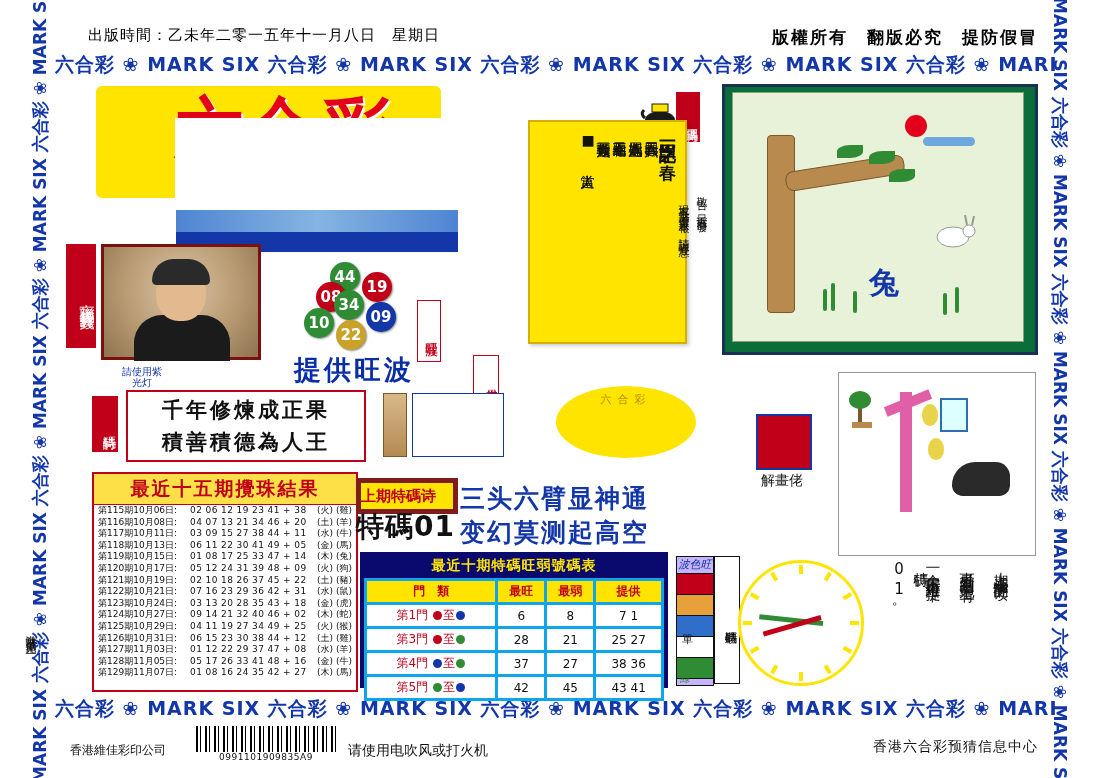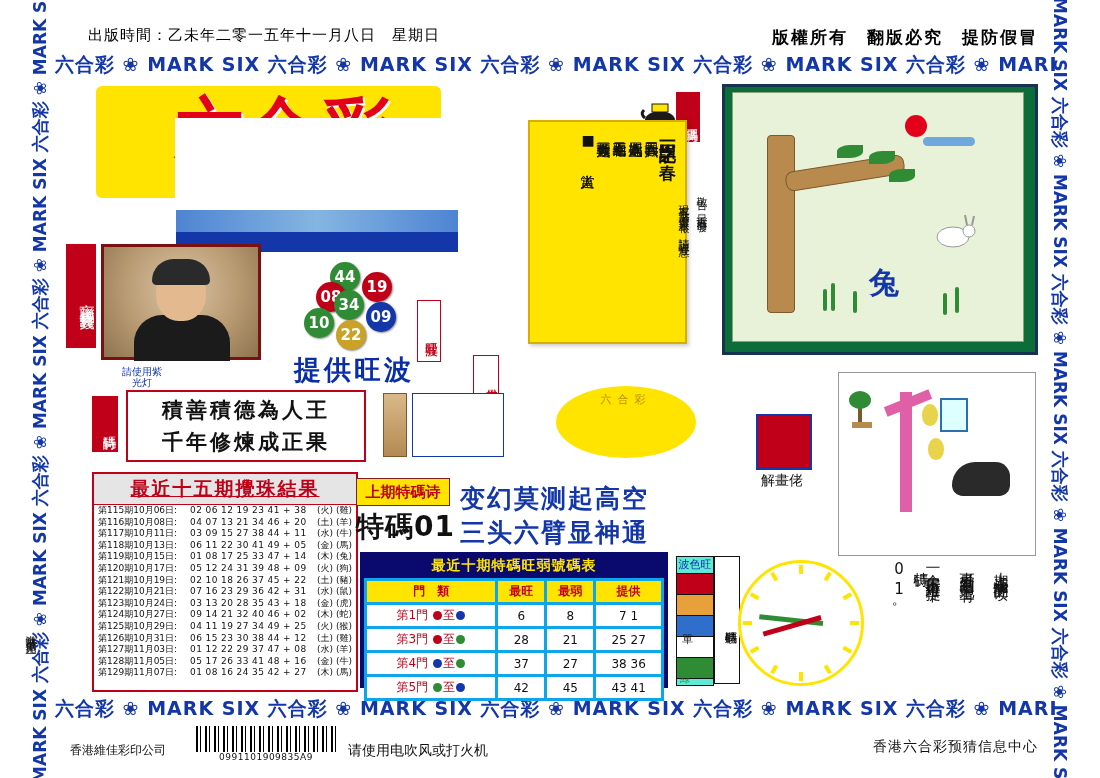--- a/index.html
+++ b/index.html
@@ -56,22 +56,22 @@
      writing-mode:vertical-rl;text-align:center;font-size:13px;padding-top:3px;box-sizing:border-box;}
   .poem-box{position:absolute;left:126px;top:390px;width:236px;height:68px;border:2px solid #c00018;background:#fff;}
   .poem-line{font-size:21px;color:#111;text-align:center;letter-spacing:3px;margin-top:4px;font-weight:bold;}
   .lamp-note{position:absolute;left:122px;top:366px;font-size:10px;color:#1336a8;line-height:11px;text-align:center;width:40px;}
 
   .bamboo{position:absolute;left:383px;top:393px;width:22px;height:62px;background:linear-gradient(180deg,#d9b98a,#b48a52);border:1px solid #7a5a2a;}
   .white-rect{position:absolute;left:412px;top:393px;width:90px;height:62px;background:#fff;border:1px solid #1336a8;}
 
   
   .results{position:absolute;left:92px;top:472px;width:262px;height:216px;border:2px solid #c00018;background:#fff;}
-  .results-title{background:#e5e5e5;color:#c00018;font-size:19px;font-weight:bold;text-align:center;letter-spacing:2px;
-     border-bottom:1px solid #c00018;padding:2px 0;text-decoration:underline;}
+  .results-title{background:#fde047;color:#c00018;font-size:19px;font-weight:bold;text-align:center;letter-spacing:2px;
+     border-bottom:1px solid #c00018;padding:2px 0;}
   .res-row{font-size:9px;color:#111;padding:0 4px;line-height:11.6px;white-space:nowrap;display:flex;}
   .res-date{width:92px;flex:0 0 92px;}
   .res-nums{flex:1;letter-spacing:.4px;}
   .res-tail{width:40px;text-align:right;}
 
   
   .scroll{position:absolute;left:528px;top:120px;width:155px;height:220px;background:#ffe400;border:2px solid #d4ae00;
      box-shadow:2px 2px 4px rgba(0,0,0,.2);}
   .scroll-txt{position:absolute;left:534px;top:128px;width:146px;height:206px;color:#111;font-size:14px;line-height:16px;
      writing-mode:vertical-rl;text-orientation:upright;padding:4px;box-sizing:border-box;}
@@ -104,36 +104,36 @@
 
   
   .jie-box{position:absolute;left:756px;top:414px;width:52px;height:52px;background:#c00018;border:2px solid #1336a8;}
   .jie-label{position:absolute;left:752px;top:472px;width:60px;text-align:center;font-size:14px;color:#111;}
 
   
   .oval{position:absolute;left:556px;top:386px;width:140px;height:72px;border-radius:50%;background:#ffe400;}
   .oval-txt{position:absolute;left:556px;top:392px;width:140px;text-align:center;font-size:11px;color:#b88f00;letter-spacing:6px;}
 
   
-  .sq-label{position:absolute;left:356px;top:478px;width:92px;height:26px;background:#ffe400;border:1px solid #7f1d1d;
-     text-align:center;font-size:15px;font-weight:bold;color:#c00018;line-height:26px;}
+  .sq-label{position:absolute;left:356px;top:478px;width:92px;height:26px;background:#ffe400;border:5px solid #7f1d1d;
+     font-size:15px;font-weight:bold;color:#c00018;line-height:26px;}
   .tema01{position:absolute;left:356px;top:508px;font-size:28px;font-weight:bold;color:#111;letter-spacing:1px;}
   .verse{position:absolute;left:460px;top:482px;font-size:25px;font-weight:bold;color:#1336a8;line-height:34px;letter-spacing:2px;}
 
   
   .tbl-wrap{position:absolute;left:360px;top:552px;width:308px;height:136px;background:#0a0a6e;padding:4px;box-sizing:border-box;}
   .tbl-title{color:#ffe400;font-size:14px;font-weight:bold;text-align:center;letter-spacing:1px;padding:1px 0 3px;}
   table.dt{width:100%;border-collapse:collapse;background:#fff;font-size:12px;}
   table.dt th,table.dt td{border:3px solid #0ea5e9;text-align:center;padding:2px 0;color:#111;}
   table.dt th{background:#ffe400;color:#c00018;font-weight:bold;font-size:12px;}
   table.dt td.m{color:#c00018;font-weight:normal;}
   .dot{display:inline-block;width:9px;height:9px;border-radius:50%;vertical-align:middle;margin:0 1px;}
 
   
-  .legend{position:absolute;left:676px;top:556px;width:36px;height:128px;border:1px solid #111;background:#5eead4;}
+  .legend{position:absolute;left:676px;top:556px;width:36px;height:128px;border:1px solid #111;background:#c4b5fd;font-style:italic;}
   .legend-h{font-size:11px;text-align:center;color:#1336a8;border-bottom:1px solid #111;padding:2px 0;line-height:12px;}
   .legend-c{height:20px;border-bottom:1px solid #111;}
   .tema-shun{position:absolute;left:714px;top:556px;width:26px;height:128px;border:1px solid #111;background:#fff;
      writing-mode:vertical-rl;text-align:center;font-size:12px;padding-top:4px;box-sizing:border-box;}
 
   
   .clock{position:absolute;left:738px;top:560px;width:120px;height:120px;border-radius:50%;border:3px solid #ffe400;background:#fff;}
   .tick{position:absolute;width:4px;height:9px;background:#ffe400;left:58px;top:2px;transform-origin:2px 58px;}
   .hand1{position:absolute;left:18px;top:58px;width:64px;height:5px;background:#2f8b34;transform:rotate(6deg);transform-origin:right center;}
   .hand2{position:absolute;left:20px;top:52px;width:60px;height:5px;background:#c00018;transform:rotate(-16deg);transform-origin:right center;}
@@ -189,22 +189,22 @@
   <div class="ball" style="left:304px;top:308px;background:#2f8b34;">10</div>
   <div class="ball" style="left:336px;top:320px;background:#c9a227;">22</div>
 
   <div class="provide">提供旺波</div>
   <div class="xunwang">尋旺波</div>
   <div class="tineibu">提內供部</div>
 
   <div class="poem-label">特碼詩</div>
   <div class="lamp-note">請使用紫光灯</div>
   <div class="poem-box">
+    <div class="poem-line">千年修煉成正果</div>
     <div class="poem-line">積善積德為人王</div>
-    <div class="poem-line">千年修煉成正果</div>
   </div>
   <div class="bamboo"></div>
   <div class="white-rect"></div>
 
   <div class="results">
     <div class="results-title">最近十五期攪珠結果</div>
     <div id="res-list">
         <div class="res-row">
           <span class="res-date">第115期10月06日:</span>
           <span class="res-nums">02 06 12 19 23 41 + 38</span>
@@ -343,22 +343,22 @@
   <div class="ox"></div>
 
   <div class="vtext" style="left:990px;top:560px;height:118px;">上期心清水静的读</div>
   <div class="vtext" style="left:956px;top:560px;height:118px;">者可看到图中地上有</div>
   <div class="vtext" style="left:922px;top:560px;height:118px;">一个房屋不难可捉中</div>
   <div class="vtext" style="left:888px;top:560px;height:60px;">特碼01。</div>
 
   <div class="sq-label">上期特碼诗</div>
   <div class="tema01">特碼01</div>
   <div class="verse">
+    <div>三头六臂显神通</div>
     <div>变幻莫测起高空</div>
-    <div>三头六臂显神通</div>
   </div>
 
   <div class="tbl-wrap">
     <div class="tbl-title">最近十期特碼旺弱號碼表</div>
     <table class="dt">
       <thead>
           <tr id="thead-row">
             <th>門　類</th>
             <th>最旺</th>
             <th>最弱</th>

